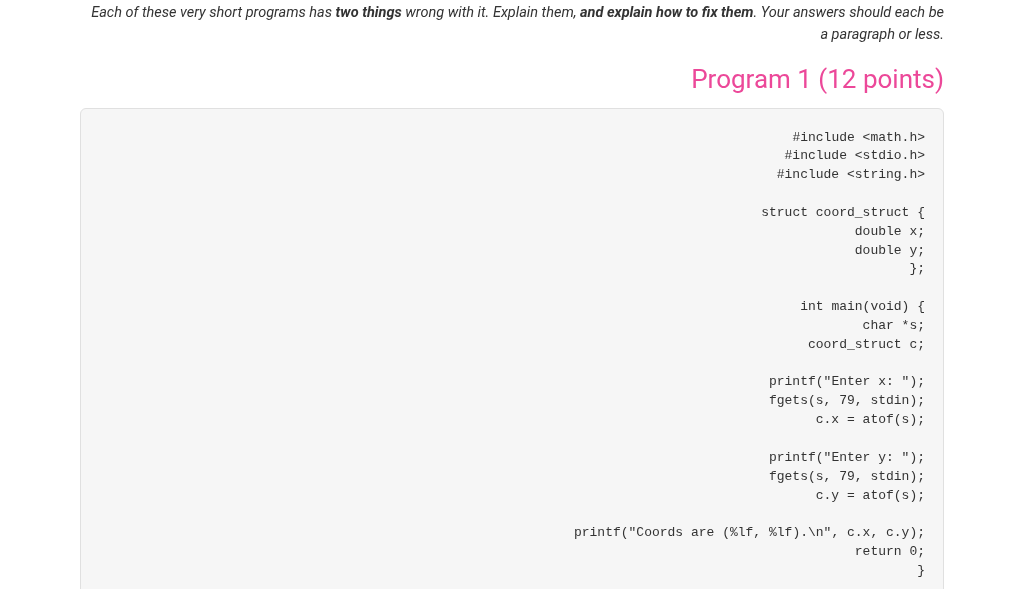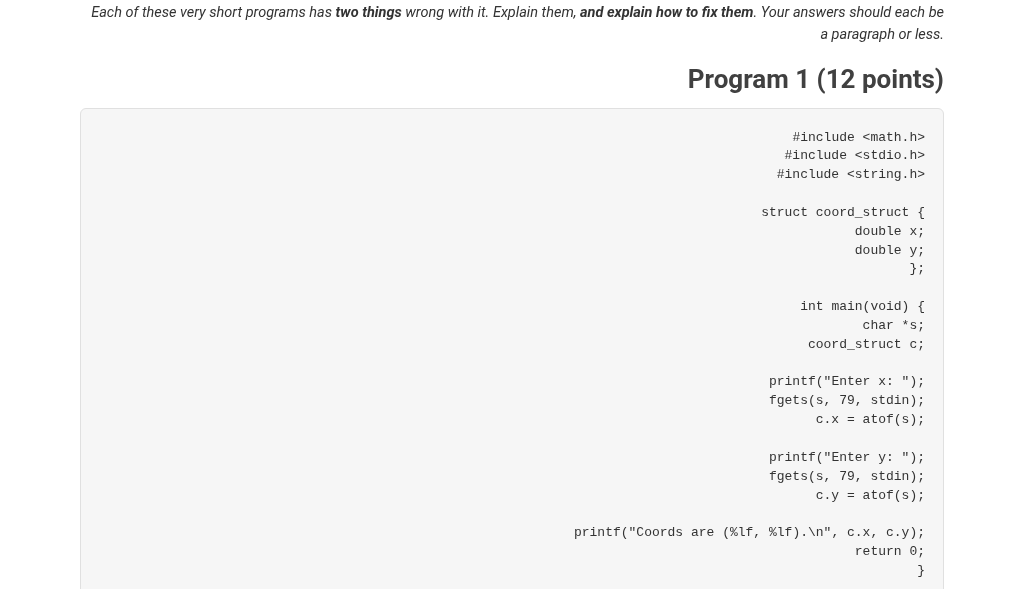--- a/index.html
+++ b/index.html
@@ -21,22 +21,22 @@
       line-height: 1.5;
       color: #333;
       margin-bottom: 18px;
       margin-top: 2px;
     }
     .instructions b {
       font-weight: 700;
     }
     .heading {
       font-size: 26px;
-      font-weight: 700;
-      color: #404040;
+      font-weight: 400;
+      color: #ec4899;
       margin-bottom: 14px;
     }
     .code-block {
       background: #f6f6f6;
       border: 1px solid #e0e0e0;
       border-radius: 6px;
       padding: 20px 18px;
       font-family: "Consolas", "Monaco", "Courier New", monospace;
       font-size: 13px;
       line-height: 1.45;

